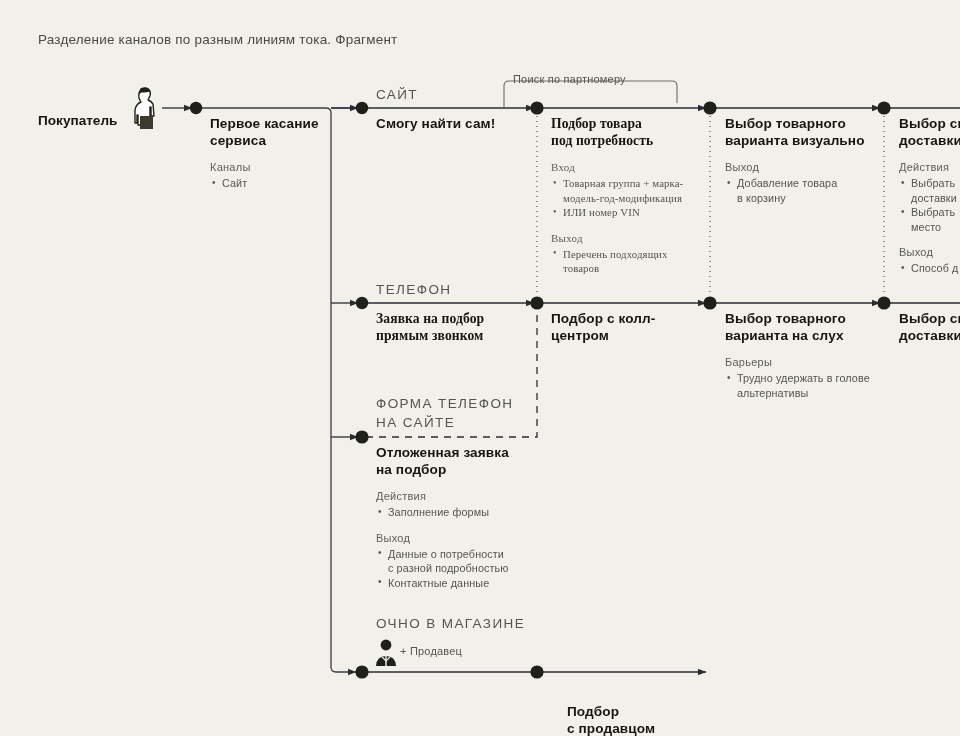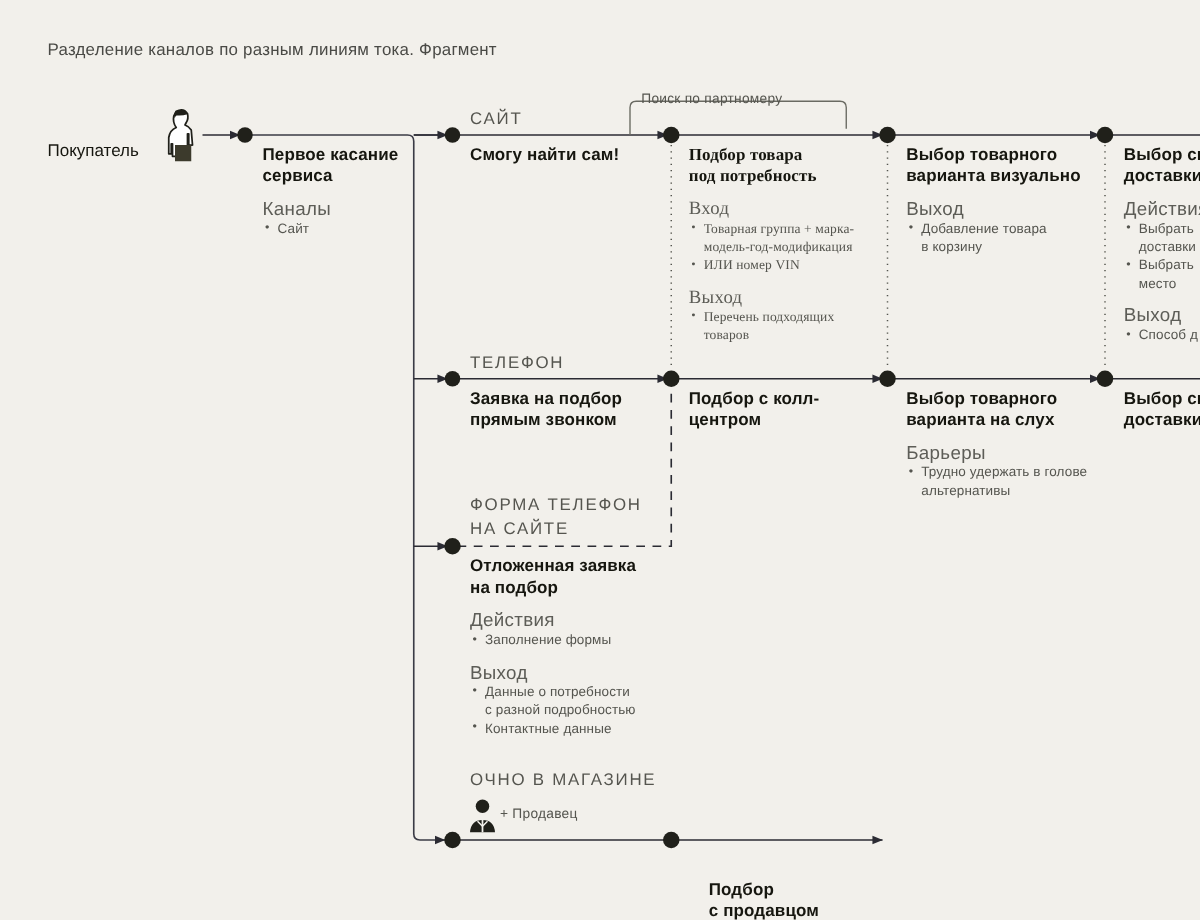--- a/index.html
+++ b/index.html
@@ -52,21 +52,21 @@
     font-size: 13.6px;
     font-weight: bold;
     line-height: 16.5px;
     color: #16160f;
     letter-spacing: 0.1px;
     margin: 0;
     white-space: pre-line;
   }
   .meta-block { margin-top: 11px; }
   .meta-head {
-    font-size: 15px;
+    font-size: 11px;
     color: #5d5d57;
     letter-spacing: 0.25px;
     line-height: 15px;
   }
   ul.meta-list {
     list-style: none;
     margin: 1px 0 0 0;
     padding: 0;
   }
   ul.meta-list li {
@@ -82,21 +82,21 @@
     content: "\2022";
     position: absolute;
     left: 2px;
     top: -0.5px;
     font-size: 10px;
     color: #55554f;
   }
   .actor-label {
     position: absolute;
     font-size: 13.6px;
-    font-weight: normal;
+    font-weight: bold;
     color: #16160f;
     white-space: nowrap;
   }
   .bracket-label {
     position: absolute;
     font-size: 11px;
     color: #55554f;
     letter-spacing: 0.2px;
     white-space: nowrap;
   }
@@ -254,21 +254,21 @@
       </ul>
     </div>
     <div class="meta-block">
       <div class="meta-head">Выход</div>
       <ul class="meta-list">
         <li>Способ д</li>
       </ul>
     </div>
   </div>
 
-  <div class="node" style="left:376px; top:311px;">
+  <div class="node" style="left:376px; top:311px;font-family:Liberation Serif, serif;">
     <div class="node-title">Заявка на подбор
 прямым звонком</div>
   </div>
 
   <div class="node" style="left:551px; top:311px;">
     <div class="node-title">Подбор с колл-
 центром</div>
   </div>
 
   <div class="node wide" style="left:725px; top:311px;">

